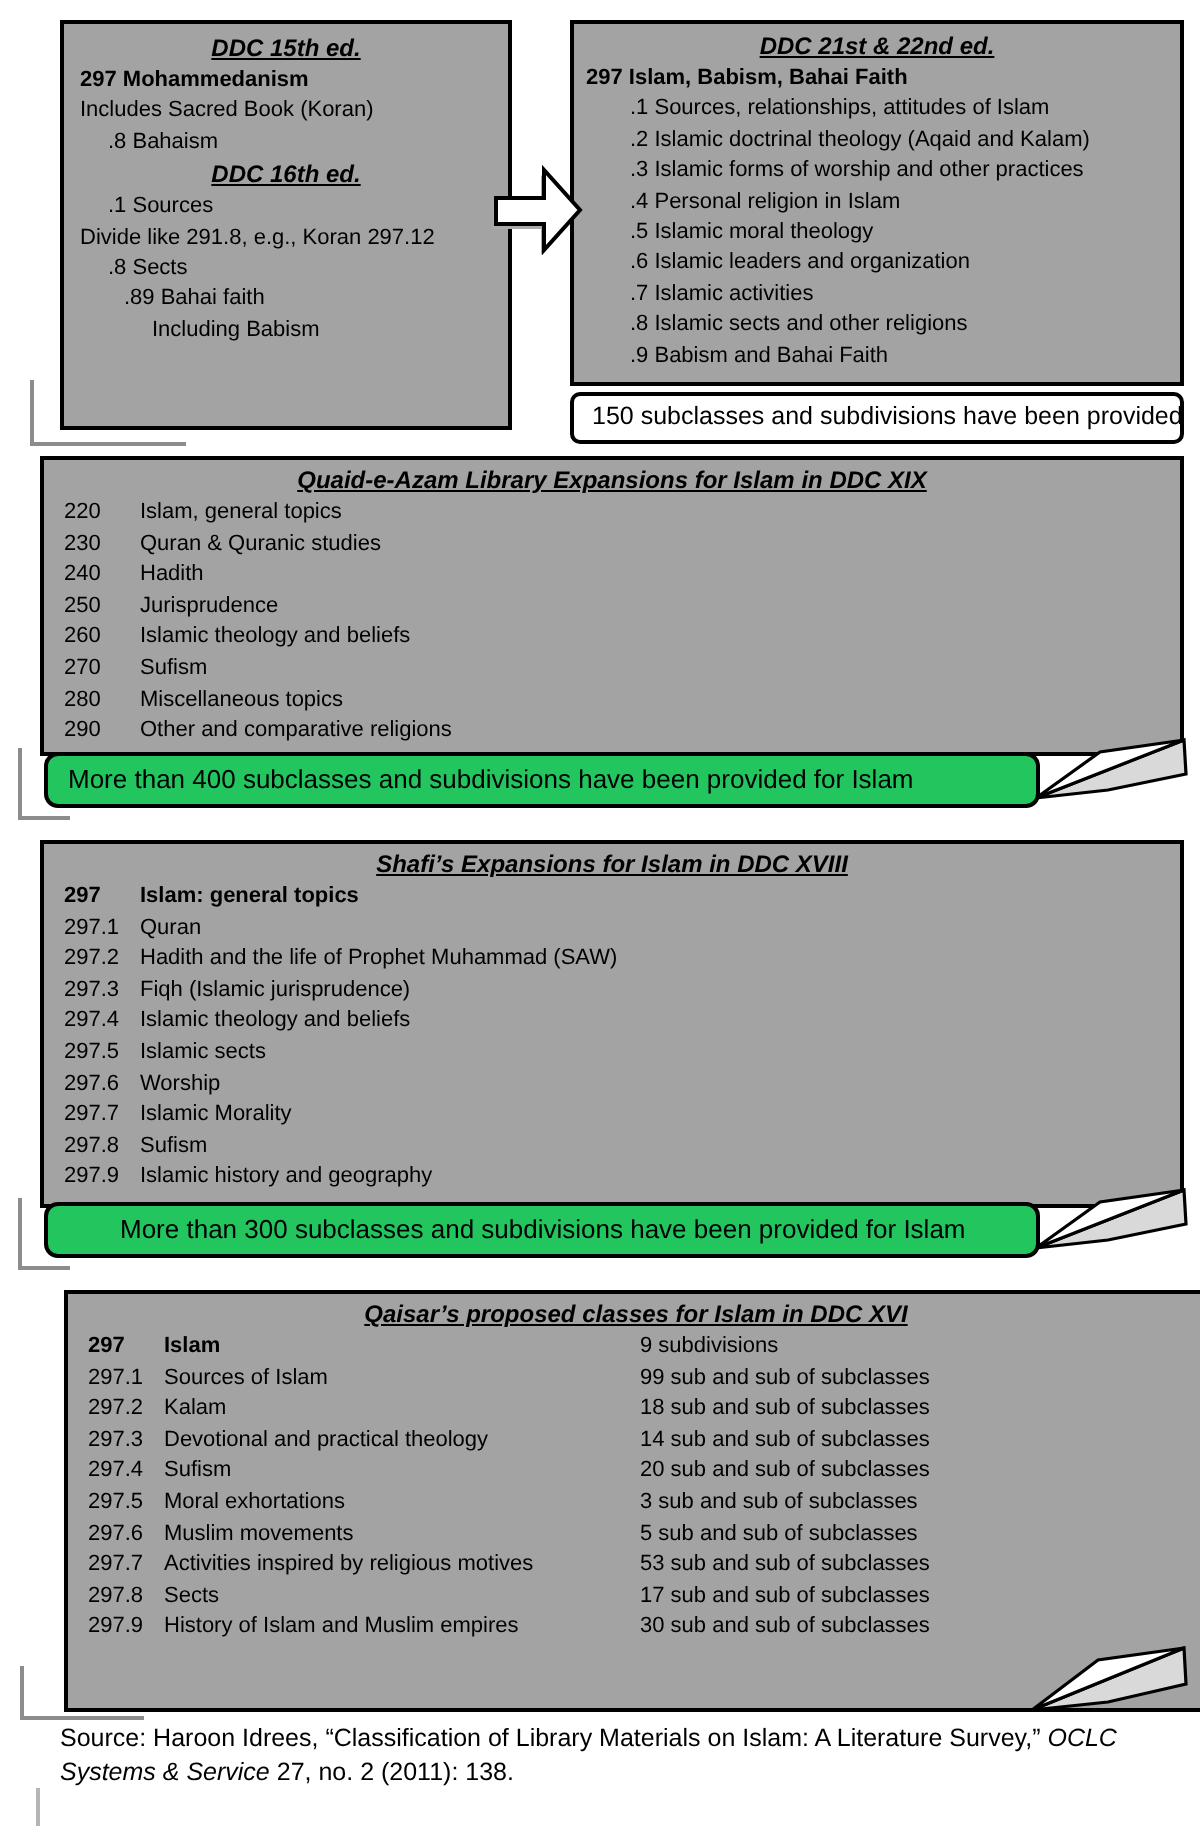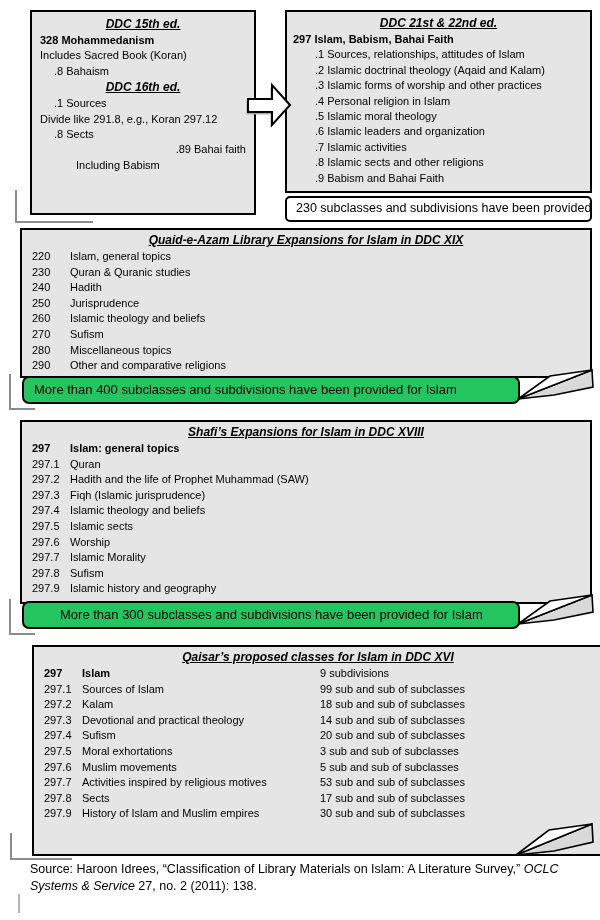--- a/index.html
+++ b/index.html
@@ -2,21 +2,21 @@
 <html><head>
 <meta charset="utf-8">
 <style>
   html,body { margin:0; padding:0; }
   body {
     width:600px; height:920px; position:relative; background:#ffffff;
     font-family:"Liberation Sans", sans-serif; color:#000;
     overflow:hidden;
   }
   .box {
-    position:absolute; border:2px solid #000; background:#e5e5e5;
+    position:absolute; border:2px solid #000; background:#a3a3a3;
     box-sizing:border-box; z-index:1;
   }
   .sec-title {
     text-align:center; font-weight:bold; font-style:italic;
     text-decoration:underline; font-size:12px; line-height:17px;
   }
   .line { font-size:11px; line-height:15.4px; white-space:nowrap; }
   .bold { font-weight:bold; }
   .items .line { padding-left:22px; }
   .row { display:flex; font-size:11px; line-height:15.6px; }
@@ -65,39 +65,39 @@
   }
 </style>
 </head>
 <body>
 
 <div class="box" id="box-a">
   <div>
     <div class="sec-title">DDC 15th ed.</div>
     <div>
 
-        <div class="line bold">328 Mohammedanism</div>
+        <div class="line bold">297 Mohammedanism</div>
 
         <div class="line">Includes Sacred Book (Koran)</div>
 
         <div class="line" style="padding-left: 14px;">.8 Bahaism</div>
       </div>
   </div>
   <div>
     <div class="sec-title">DDC 16th ed.</div>
     <div>
 
 
         <div class="line" style="padding-left: 14px;">.1 Sources</div>
 
         <div class="line">Divide like 291.8, e.g., Koran 297.12</div>
 
         <div class="line" style="padding-left: 14px;">.8 Sects</div>
 
-        <div class="line" style="padding-left: 22px; text-align: right;">.89 Bahai faith</div>
+        <div class="line" style="padding-left: 22px;">.89 Bahai faith</div>
 
         <div class="line" style="padding-left: 36px;">Including Babism</div>
       </div>
   </div>
 </div>
 
 <svg id="arrow" width="46" height="50" viewBox="0 0 46 50">
   <polygon points="2,20 26,20 26,6 44,26 26,46 26,33 2,33" fill="#aaaaaa" stroke="none" transform="translate(-1.5,2.5)"></polygon>
   <polygon points="2,20 26,20 26,6 44,26 26,46 26,33 2,33" fill="#ffffff" stroke="#000000" stroke-width="2"></polygon>
 </svg>
@@ -120,21 +120,21 @@
       <div class="line">.6 Islamic leaders and organization</div>
 
       <div class="line">.7 Islamic activities</div>
 
       <div class="line">.8 Islamic sects and other religions</div>
 
       <div class="line">.9 Babism and Bahai Faith</div>
     </div>
 </div>
 
-<div id="note-b">230 subclasses and subdivisions have been provided</div>
+<div id="note-b">150 subclasses and subdivisions have been provided</div>
 
 <div class="box" id="box-c">
   <div class="sec-title">Quaid-e-Azam Library Expansions for Islam in DDC XIX</div>
   <div>
 
       <div class="row">
         <span class="code">220</span>
         <span class="label">Islam, general topics</span>
       </div>
 

